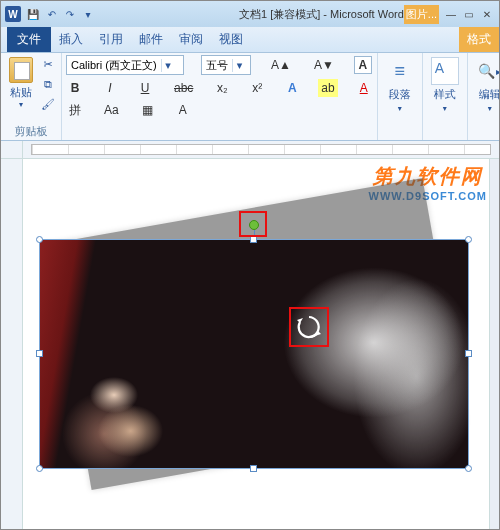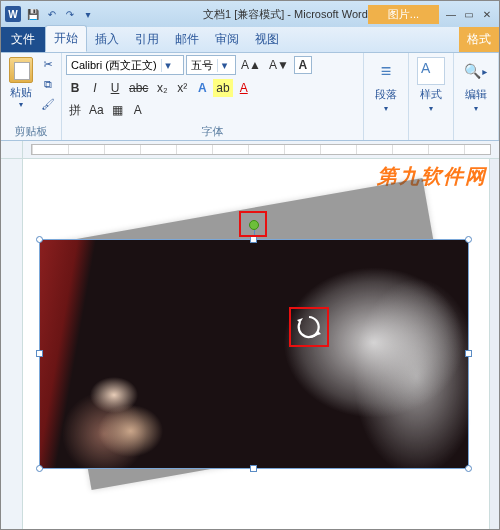--- a/index.html
+++ b/index.html
@@ -3,45 +3,45 @@
 <meta charset="utf-8">
 <style>
   * { box-sizing: border-box; margin: 0; padding: 0; font-family: "Microsoft YaHei", sans-serif; }
   body { width: 500px; height: 530px; background: #fff; overflow: hidden; border: 1px solid #888; }
 
   .titlebar { height: 26px; background: linear-gradient(#cfe4f6,#bcd7ee); display: flex; align-items: center; padding: 0 4px; font-size: 11px; color: #333; }
   .titlebar .wicon { width: 16px; height: 16px; background: #2b579a; color: #fff; display: flex; align-items: center; justify-content: center; font-weight: bold; font-size: 10px; border-radius: 2px; }
   .titlebar .qat { display: flex; gap: 4px; margin-left: 6px; }
   .titlebar .qat span { width: 14px; height: 14px; display: flex; align-items: center; justify-content: center; font-size: 10px; color: #2b579a; }
   .titlebar .title { flex: 1; text-align: right; }
-  .titlebar .context { background: #f0b14a; color: #fff; padding: 2px 20px; font-size: 11px; margin-right: 4px; }
+  .titlebar .context { background: #f0b14a; color: #fff; padding: 2px 2px; font-size: 11px; margin-right: 4px; }
   .titlebar .winbtns { display: flex; gap: 2px; }
   .titlebar .winbtns span { width: 16px; height: 14px; display: flex; align-items: center; justify-content: center; font-size: 10px; color: #444; }
 
-  .tabbar { height: 26px; background: linear-gradient(#e6f0fa,#d4e6f7); display: flex; align-items: flex-end; padding-left: 0; font-size: 12px; border-bottom: 1px solid #a8c4de; }
+  .tabbar { height: 26px; background: linear-gradient(#e6f0fa,#d4e6f7); display: flex; align-items: flex-end; padding-left: 6px; font-size: 12px; border-bottom: 1px solid #a8c4de; }
   .filebtn { background: #1e4e8e; color: #fff; padding: 4px 10px; font-size: 12px; }
   .tab { padding: 4px 8px; color: #2b579a; cursor: pointer; }
   .tab.active { background: #f3f7fc; border: 1px solid #a8c4de; border-bottom: 1px solid #f3f7fc; border-radius: 3px 3px 0 0; }
   .tab.context { background: #f0b14a; color: #fff; border: none; margin-left: auto; padding: 4px 8px; }
 
   .ribbon { height: 88px; background: #f3f7fc; border-bottom: 1px solid #a8c4de; display: flex; }
   .group { border-right: 1px solid #cdddec; padding: 2px 4px 0 4px; display: flex; flex-direction: column; }
   .group-body { flex: 1; display: flex; align-items: flex-start; gap: 2px; }
   .group-label { text-align: center; font-size: 11px; color: #5a7da0; padding: 2px 0 1px; }
 
   .bigbtn { display: flex; flex-direction: column; align-items: center; padding: 2px 4px; font-size: 11px; color: #2b579a; gap: 2px; }
   .bigbtn .ico { width: 24px; height: 26px; }
 
   .paste-ico { background: linear-gradient(#f6d68a,#e2b04a); border: 1px solid #c99a3a; border-radius: 2px; position: relative; }
   .paste-ico::after { content: ""; position: absolute; left: 4px; top: 4px; width: 14px; height: 16px; background: #fff; border: 1px solid #aaa; }
 
   .smallcol { display: flex; flex-direction: column; gap: 2px; justify-content: center; }
   .smallbtn { width: 18px; height: 18px; font-size: 11px; color: #2b579a; display: flex; align-items: center; justify-content: center; }
 
-  .fontgroup .row { display: flex; gap: 2px; align-items: center; margin-bottom: 2px; }
+  .fontgroup .row { display: flex; gap: 17px; align-items: center; margin-bottom: 2px; }
   .combo { display: flex; align-items: center; border: 1px solid #9bb8d3; background: #fff; height: 20px; font-size: 11px; }
   .combo .val { padding: 0 4px; min-width: 0; overflow: hidden; white-space: nowrap; }
   .combo .arrow { width: 14px; text-align: center; color: #2b579a; border-left: 1px solid #cdddec; }
   .ibtn { min-width: 18px; height: 18px; border: 1px solid transparent; display: flex; align-items: center; justify-content: center; font-size: 12px; color: #333; padding: 0 2px; }
 
   .styles-ico { width: 28px; height: 28px; border: 1px solid #c0d3e6; background: #fff; position: relative; }
   .styles-ico::before { content: "A"; position: absolute; left: 3px; top: 2px; font-size: 14px; color: #4a80c0; }
   .para-ico, .edit-ico { width: 28px; height: 28px; display: flex; align-items: center; justify-content: center; font-size: 18px; }
 
   .ruler { height: 18px; background: #eef3f9; border-bottom: 1px solid #cdd; display: flex; }
@@ -106,21 +106,20 @@
   <div class="context">图片...</div>
   <div class="winbtns">
     <span>—</span>
     <span>▭</span>
     <span>✕</span>
   </div>
 </div>
 
 <div class="tabbar">
   <div class="filebtn">文件</div>
-  <div class="tab active">开始</div>
   <div class="tab">插入</div>
   <div class="tab">引用</div>
   <div class="tab">邮件</div>
   <div class="tab">审阅</div>
   <div class="tab">视图</div>
   <div class="tab context">格式</div>
 </div>
 
 <div class="ribbon">
   <div class="group">
@@ -175,21 +174,20 @@
         <div class="ibtn" style="background:#ffff80">ab</div>
         <div class="ibtn" style="color:#d00;text-decoration:underline">A</div>
       </div>
       <div class="row">
         <div class="ibtn">拼</div>
         <div class="ibtn">Aa</div>
         <div class="ibtn">▦</div>
         <div class="ibtn">A</div>
       </div>
     </div>
-    <div class="group-label">字体</div>
   </div>
 
   <div class="group">
     <div class="group-body">
       <div class="bigbtn">
         <div class="para-ico" style="color:#4a80c0">≡</div>
         <span>段落</span>
         <span style="font-size:8px">▾</span>
       </div>
     </div>
@@ -223,20 +221,21 @@
   <div class="vmark"></div>
   <div class="hscale"></div>
 </div>
 
 <div class="docarea">
   <div class="vgutter"></div>
   <div class="page">
 
     <div class="watermark">
       <div class="l1">第九软件网</div>
+      <div class="l2">WWW.D9SOFT.COM</div>
     </div>
 
     <div class="img-stage">
       <div class="rotimg"></div>
 
       <div class="mainimg">
         <div class="figure"></div>
       </div>
 
       <div class="selbox" style="left:10px;top:20px;width:430px;height:230px;">

